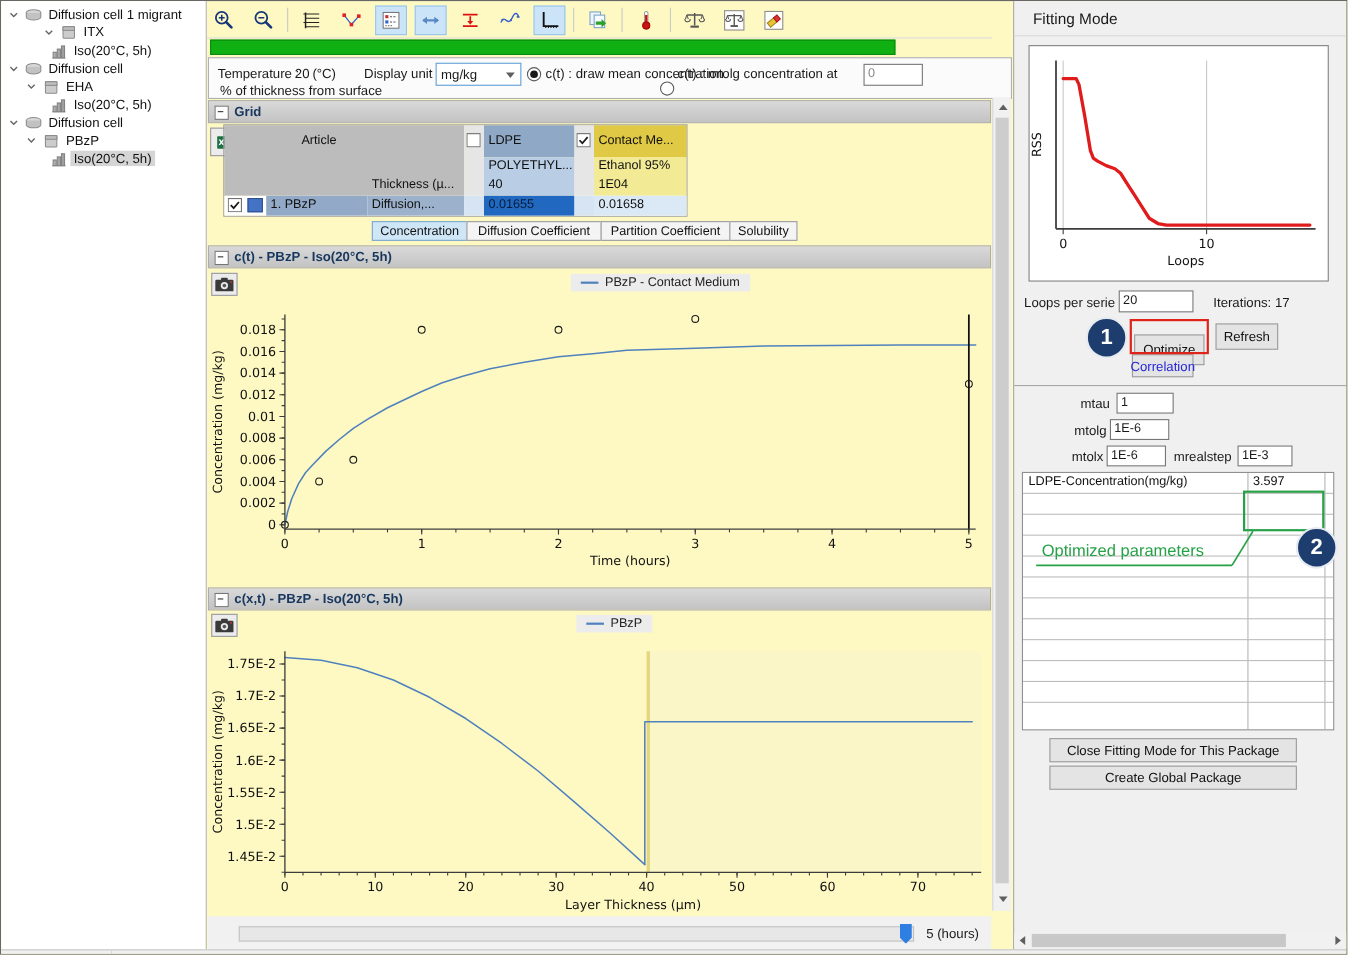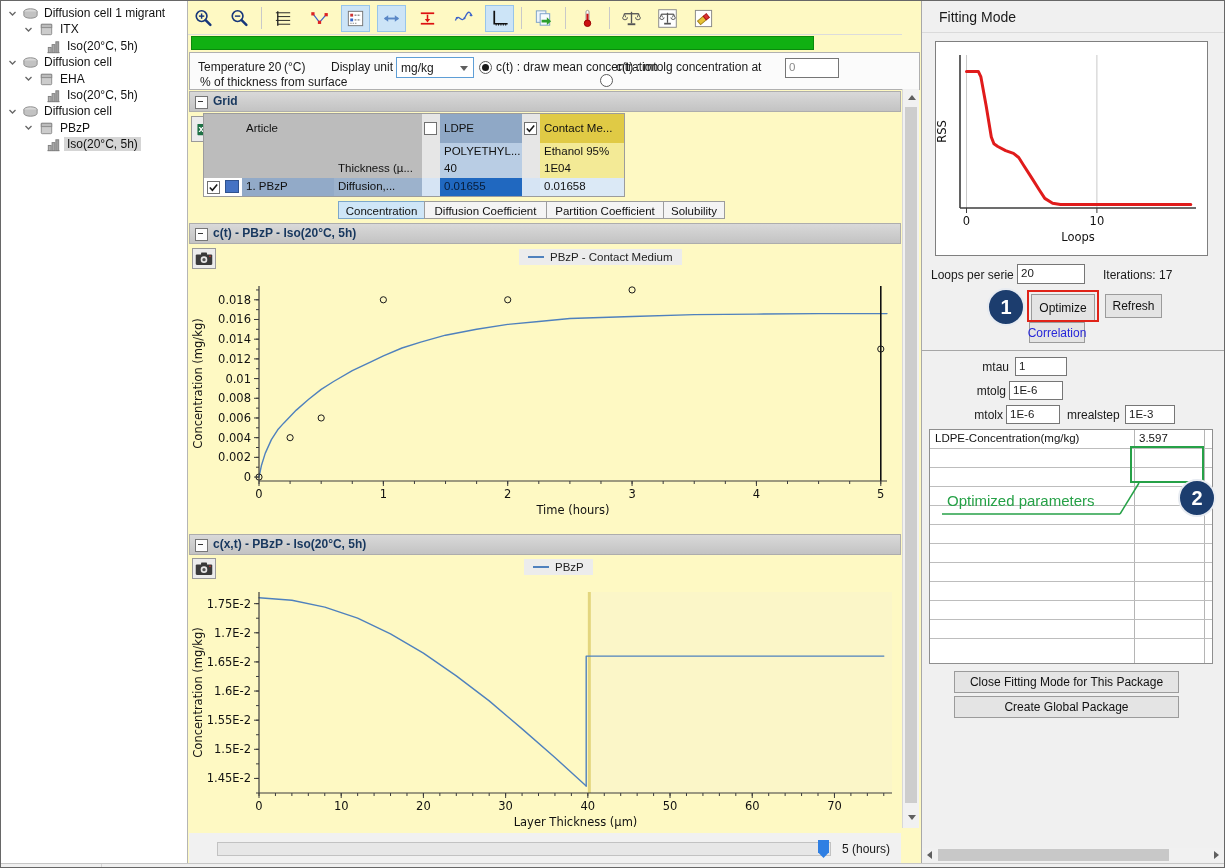--- a/index.html
+++ b/index.html
@@ -64,21 +64,21 @@
         <span class="texp"><svg viewBox="0 0 11 11">
             <path d="M2.5,4 L5.5,7 L8.5,4" fill="none" stroke="#666" stroke-width="1.3"></path>
           </svg></span>
         <span style="display:inline-block;width:4px"></span>
         <span class="ticon"><svg viewBox="0 0 18 18">
             <ellipse cx="9" cy="7" rx="7" ry="3" fill="#d8d8d8" stroke="#8b8b8b"></ellipse>
             <path d="M2,7 v4 a7,3 0 0 0 14,0 V7" fill="#c2c2c2" stroke="#8b8b8b"></path>
           </svg></span>
         <span class="tlabel">Diffusion cell 1 migrant</span>
       </div>
-      <div class="trow" style="top: 20.4px; left: 0px;">
+      <div class="trow" style="top: 20.4px; left: 16px;">
         <span style="display:inline-block;width:22px"></span>
         <span class="texp"><svg viewBox="0 0 11 11">
             <path d="M2.5,4 L5.5,7 L8.5,4" fill="none" stroke="#666" stroke-width="1.3"></path>
           </svg></span>
         <span style="display:inline-block;width:4px"></span>
         <span class="ticon"><svg viewBox="0 0 18 18">
             <rect x="3.5" y="3.5" width="11" height="11" rx="1" fill="#cccccc" stroke="#8b8b8b"></rect>
             <rect x="3.5" y="3.5" width="11" height="3.5" fill="#bdbdbd" stroke="#8b8b8b"></rect>
           </svg></span>
         <span class="tlabel">ITX</span>
@@ -327,21 +327,21 @@
         <text x="7.5" y="16" font-size="11" fill="#fff" text-anchor="middle" font-weight="bold">X</text>
         <rect x="13.5" y="5" width="9" height="14" fill="#fff" stroke="#1e7145"></rect>
         <line x1="13.5" y1="9.6" x2="22.5" y2="9.6" stroke="#8fbf9f"></line>
         <line x1="13.5" y1="14.2" x2="22.5" y2="14.2" stroke="#8fbf9f"></line>
         <line x1="18" y1="5" x2="18" y2="19" stroke="#8fbf9f"></line>
       </svg>
   </button>
 
   <div class="abs" style="left:202px;top:112px;width:420px;height:82px;border:1px solid #9c9c9c;box-sizing:content-box;">
     <div class="abs" style="left:0;top:0;width:218px;height:64px;background:#bcbcbc;"></div>
-    <div class="gcell" style="left:38px;top:6px;width:92px;text-align:left;">Article</div>
+    <div class="gcell" style="left:38px;top:6px;width:92px;text-align:center;">Article</div>
     <div class="gcell" style="left:130px;top:46px;width:86px;">Thickness (µ...</div>
 
     <div class="abs" style="left:218px;top:0;width:18px;height:64px;background:#e6e6e6;"></div>
     <div class="abs" style="left:318px;top:0;width:18px;height:64px;background:#e6e6e6;"></div>
     <div class="abs cb" style="left:220px;top:7px;" id="cb-ldpe"><svg viewBox="0 0 13 13">
           <rect x="0.5" y="0.5" width="12" height="12" fill="#fff" stroke="#707070"></rect>
         </svg></div>
     <div class="abs cb" style="left:320px;top:7px;" id="cb-contact"><svg viewBox="0 0 13 13">
           <rect x="0.5" y="0.5" width="12" height="12" fill="#fff" stroke="#707070"></rect>
           <path d="M2.8,6.5 L5.4,9.2 L10.2,3.6" fill="none" stroke="#1a1a1a" stroke-width="1.6"></path>
@@ -623,21 +623,21 @@
       <line x1="160.90607734806628" y1="166" x2="160.90607734806628" y2="171" stroke="#3c3c3c"></line>
       <text x="160.90607734806628" y="183" text-anchor="middle" font-size="11.5" fill="#111">10</text>
       <text x="142" y="199" text-anchor="middle" font-size="11.5" fill="#111">Loops</text>
       <text text-anchor="middle" font-size="11.5" fill="#111" transform="translate(10,89.5) rotate(-90)">RSS</text>
     </svg>
 
   <span class="abs txt" style="left:930px;top:267px;">Loops per serie</span>
   <div class="abs ibox" style="left:1016px;top:263px;width:68px;height:20px;">20</div>
   <span class="abs txt" style="left:1102px;top:267px;">Iterations:  17</span>
 
-  <button class="abs btn" style="left:1030px;top:293px;width:64px;height:28px;">Optimize</button>
+  <button class="abs btn" style="left:1030px;top:303px;width:64px;height:28px;">Optimize</button>
   <button class="abs btn" style="left:1104px;top:293px;width:57px;height:24px;text-align:right;">Refresh</button>
   <button class="abs btn" style="left:1028px;top:321px;width:56px;height:21px;color:#2626d9;">Correlation</button>
 
   <div class="abs" style="left:921px;top:349px;width:302px;height:1px;background:#a6a6a6;"></div>
 
   <span class="abs txt" style="left:938px;top:359px;width:70px;text-align:right;display:inline-block;">mtau</span>
   <div class="abs ibox" style="left:1014px;top:356px;width:52px;height:19px;">1</div>
   <span class="abs txt" style="left:928px;top:383px;width:77px;text-align:right;display:inline-block;">mtolg</span>
   <div class="abs ibox" style="left:1008px;top:380px;width:54px;height:19px;">1E-6</div>
   <span class="abs txt" style="left:925px;top:407px;width:77px;text-align:right;display:inline-block;">mtolx</span>

